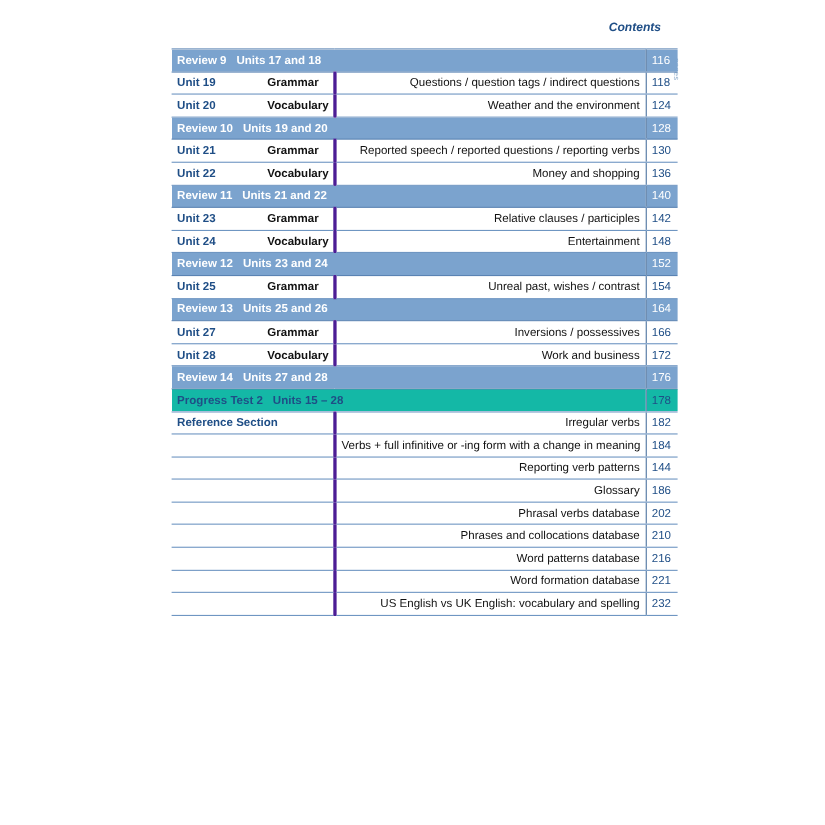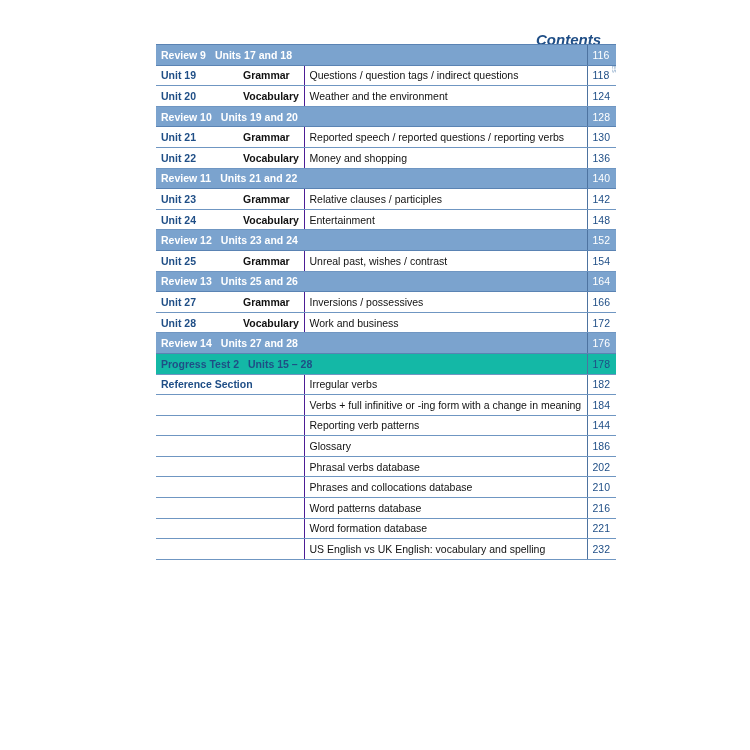--- a/index.html
+++ b/index.html
@@ -1,28 +1,28 @@
 <!DOCTYPE html>
 <html><head>
 <meta charset="utf-8">
 <style>
   html, body { margin: 0; padding: 0; background: #ffffff; }
   body { width: 750px; height: 750px; position: relative; overflow: hidden;
          font-family: "Liberation Sans", "DejaVu Sans", sans-serif; }
-  .header-title { position: absolute; top: 19px; right: 149px; font-size: 15px; font-weight: bold;
-                  font-style: italic; color: #1f4e86; margin-top: 12px; }
+  .header-title { position: absolute; top: 19px; right: 149px; font-size: 11px; font-weight: bold;
+                  font-style: italic; color: #1f4e86; }
   .side-label { position: absolute; left: 606px; top: 48px; width: 12px; height: 30px;
                 font-size: 7px; color: #8aa9c9; writing-mode: vertical-rl; text-align: center; letter-spacing: 0.2px; }
   table.toc { position: absolute; left: 156px; top: 44px; width: 460px; border-collapse: collapse;
               table-layout: fixed; font-size: 10.5px; }
   table.toc td { height: 19.6px; padding: 0 5px; border-bottom: 1px solid #6f96c2; vertical-align: middle;
                  white-space: nowrap; overflow: hidden; }
   col.c1 { width: 148px; } col.c2 { width: 283px; } col.c3 { width: 29px; }
   td.page { text-align: left; color: #1f4e86; border-left: 1px solid #4d73a0; }
-  td.desc { border-left: 1px solid #4c1d95; color: #111; }
+  td.desc { border-left: 3px solid #4c1d95; color: #111; text-align: right; }
   tr.review td { background: #7ba3ce; color: #ffffff; font-weight: bold; border-bottom: 1px solid #5a83b3; border-top: 1px solid #5a83b3; }
   tr.review td.page { color: #ffffff; font-weight: normal; border-left: 1px solid #4d73a0; }
   tr.progress td { background: #14b8a6; color: #1f4e86; font-weight: bold; }
   tr.progress td.page { font-weight: normal; color: #1f4e86; }
   .unit-num { color: #1f4e86; font-weight: bold; display: inline-block; width: 66px; }
   .unit-type { color: #111; font-weight: bold; margin-left: 16px; }
   .ref-label { color: #1f4e86; font-weight: bold; }
   .rev-gap { display: inline-block; width: 9px; }
 </style>
 </head>

